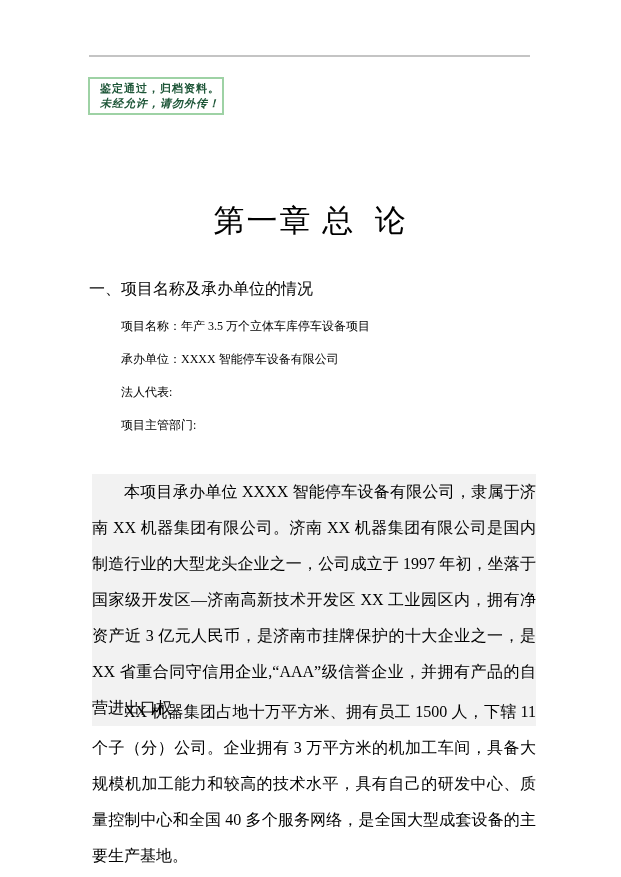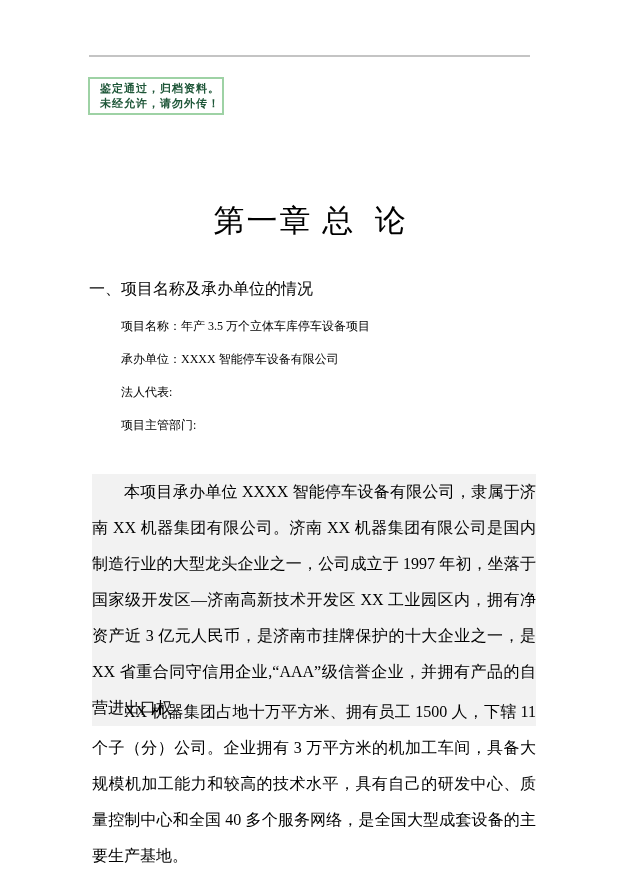--- a/index.html
+++ b/index.html
@@ -99,21 +99,21 @@
 </style>
 </head>
 <body>
 
 <div class="page">
 
   <div class="top-rule"></div>
 
   <div class="stamp-box" style="border-color: rgb(158, 210, 165);">
     <div class="stamp-line" style="color: rgb(30, 86, 56);">鉴定通过，归档资料。</div>
-    <div class="stamp-line" style="color: rgb(30, 86, 56);">未经允许，请勿外传！</div>
+    <div class="stamp-line" style="color: rgb(30, 86, 56); font-style: italic;">未经允许，请勿外传！</div>
   </div>
 
   <h1 class="chapter-title">第一章 总  论</h1>
 
   <div class="section-heading">一、项目名称及承办单位的情况</div>
 
   <div class="fields">
     <div class="field-line">项目名称：年产 3.5 万个立体车库停车设备项目</div>
     <div class="field-line">承办单位：XXXX 智能停车设备有限公司</div>
     <div class="field-line">法人代表:</div>

